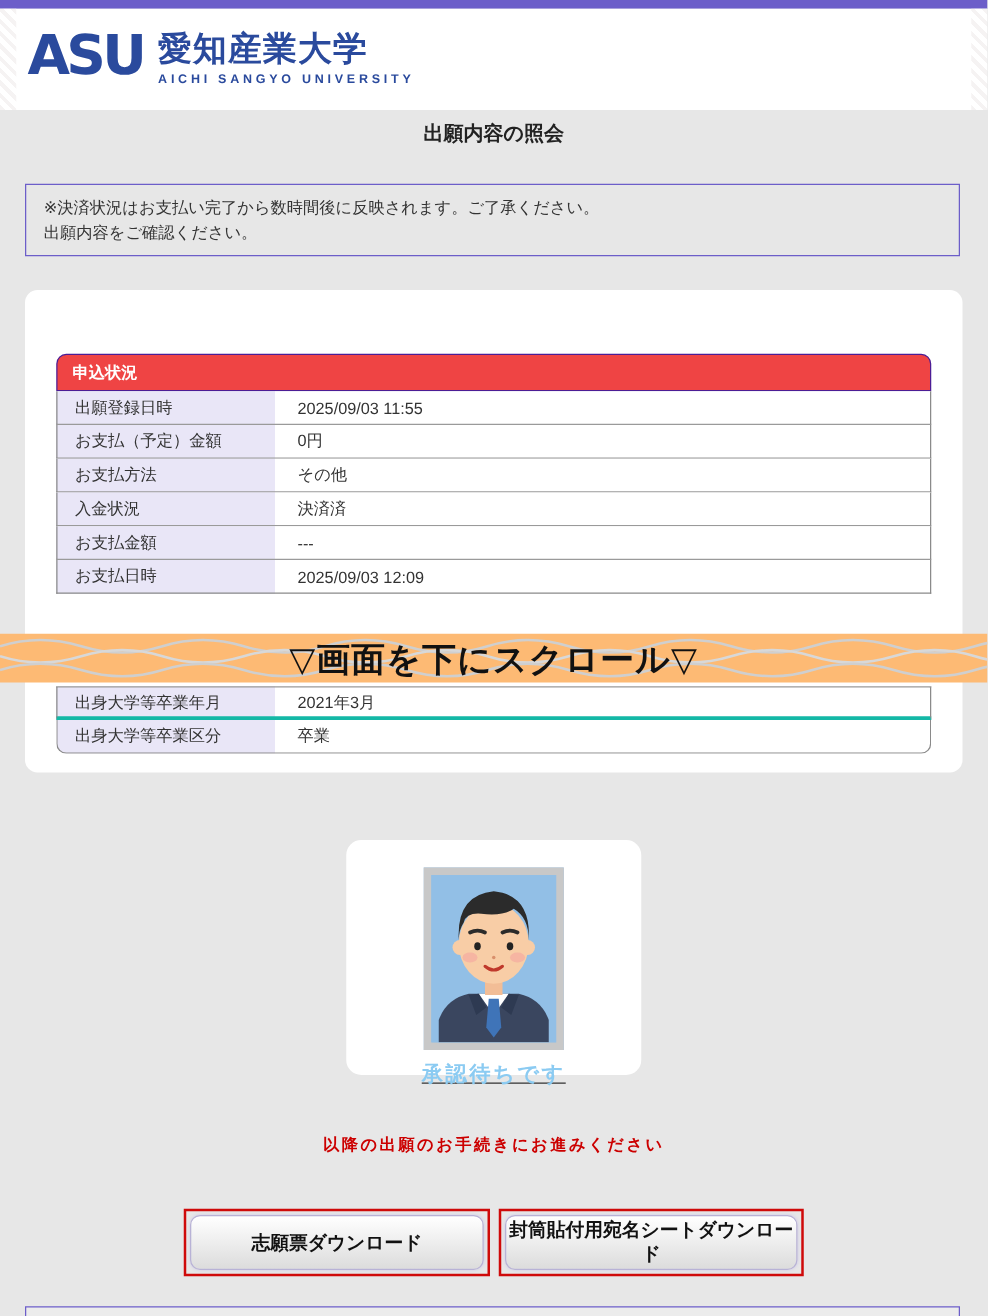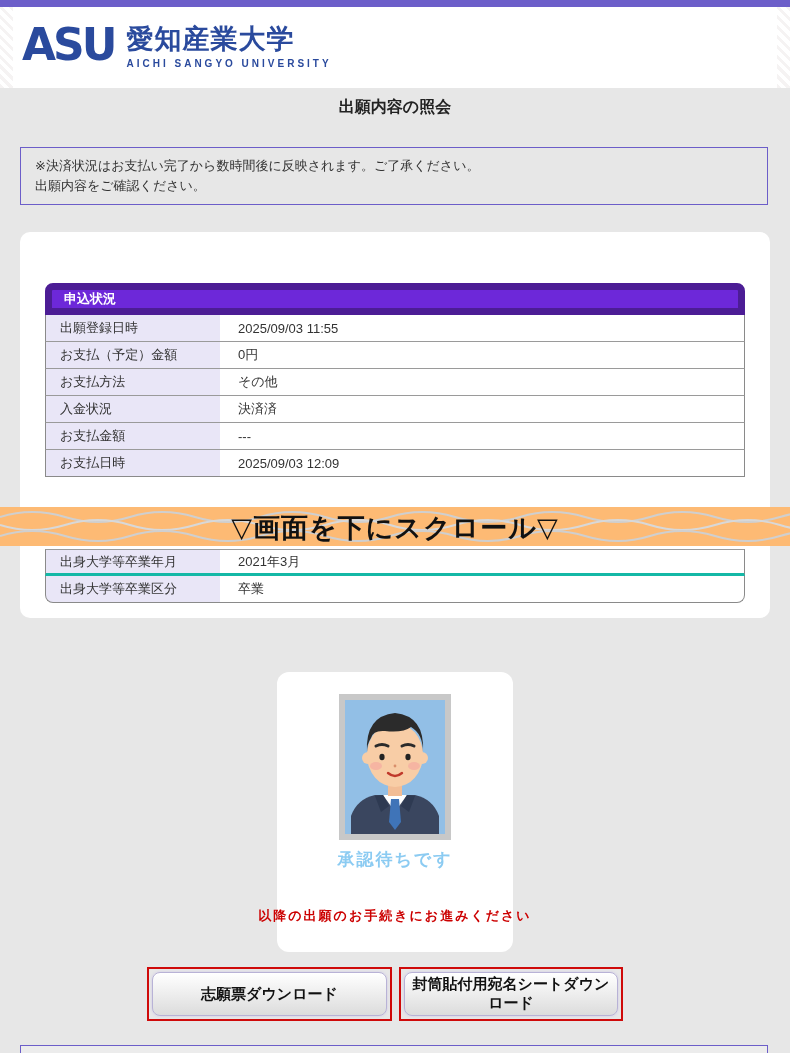--- a/index.html
+++ b/index.html
@@ -41,22 +41,22 @@
   
   .main-panel {
     position:absolute; left:20px; top:232px; width:750px; height:386px;
     background:#fff; border-radius:10px;
   }
   .status-table {
     position:absolute; left:45px; top:283px; width:700px;
     border-collapse:separate; border-spacing:0; font-size:13px;
   }
   .status-table th.tbl-head {
-    background:#6d28d9; color:#fff; text-align:left; font-weight:bold;
-    height:30px; padding:0 12px; border:7px solid #4c1d95;
+    background:#ef4444; color:#fff; text-align:left; font-weight:bold;
+    height:30px; padding:0 12px; border:1px solid #4c1d95;
     border-radius:8px 8px 0 0;
   }
   .status-table td { height:27px; border-bottom:1px solid #9a9a9a; vertical-align:middle; }
   .status-table td.lbl {
     width:175px; background:#e9e6f7; padding-left:14px;
     border-left:1px solid #8a8a8a;
   }
   .status-table td.val { padding-left:18px; background:#fff; border-right:1px solid #8a8a8a; }
   .status-table tr:last-child td { border-bottom:1px solid #8a8a8a; }
   .table-lower {
@@ -76,22 +76,22 @@
     background:#fdba74; overflow:hidden;
   }
   .scroll-banner svg { position:absolute; left:0; top:0; }
   .scroll-banner .banner-text {
     position:absolute; left:0; top:3px; width:790px; text-align:center;
     font-size:27px; font-weight:bold; color:#111; letter-spacing:1px;
     font-family:"Liberation Sans","DejaVu Sans",sans-serif;
   }
   
   .photo-card {
-    position:absolute; left:277px; top:672px; width:236px; height:280px;
-    background:#fff; border-radius:12px; text-align:center;
+    position:absolute; left:277px; top:672px; width:236px; height:188px;
+    background:#fff; border-radius:12px; text-align:center;text-decoration:underline;
   }
   .photo-frame {
     margin:22px auto 0 auto; width:112px; height:146px;
     border:6px solid #c8c8c8; background:#92bfe6; overflow:hidden;
   }
   .photo-status {
     margin-top:8px; font-size:17px; font-weight:bold;
     color:#8bcbf2; letter-spacing:2px;
   }
   .upload-btn {
@@ -106,21 +106,21 @@
   .warning {
     position:absolute; left:0; top:905px; width:790px; text-align:center;
     color:#cc0000; font-weight:bold; font-size:13px;
     letter-spacing:2px; line-height:1.7;
   }
   .red-outline {
     position:absolute; top:967px; height:54px;
     border:2px solid #cf0a0a; padding:3px; background:#e7e7e7;
   }
   .red-outline.box1 { left:147px; width:245px; }
-  .red-outline.box2 { left:399px; width:224px; }
+  .red-outline.box2 { left:399px; width:244px; }
   .dl-button {
     width:100%; height:100%;
     border:1px solid #b8b2d6; border-radius:8px;
     background:linear-gradient(#ffffff,#dcdcdc);
     box-shadow:inset 0 1px 0 #fff, 0 0 3px #cfc9e8;
     font-size:15px; font-weight:bold; color:#111;
     font-family:inherit; cursor:pointer;
   }
   
   .bottom-box {

